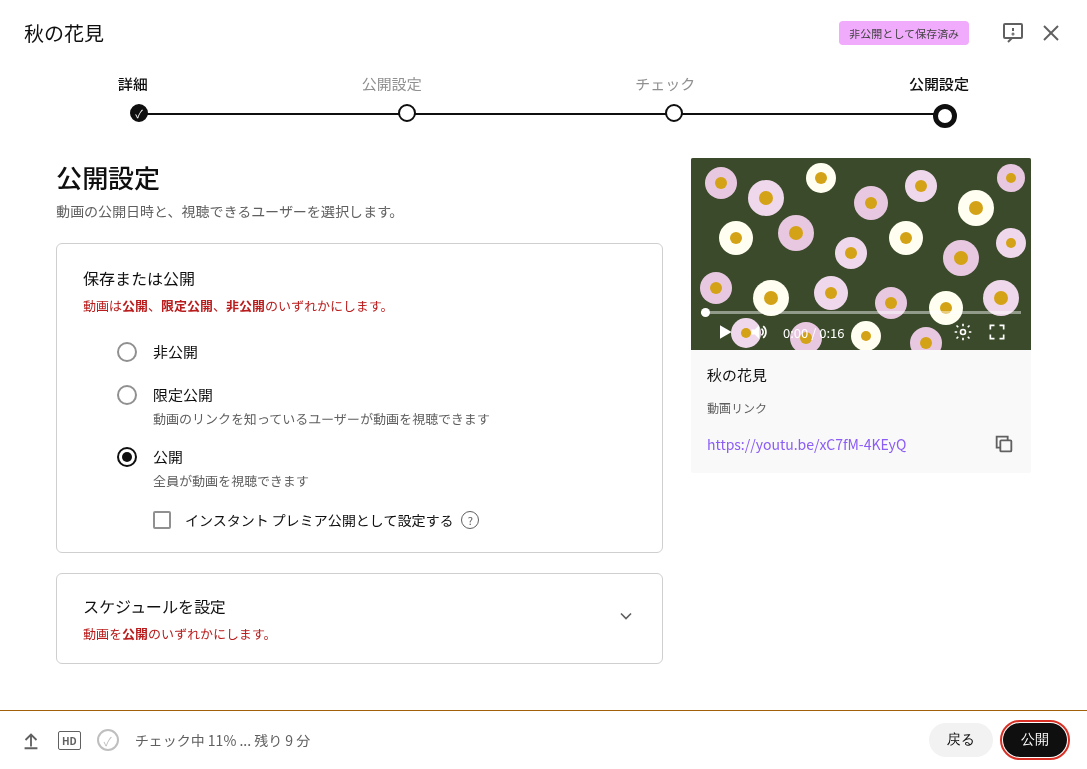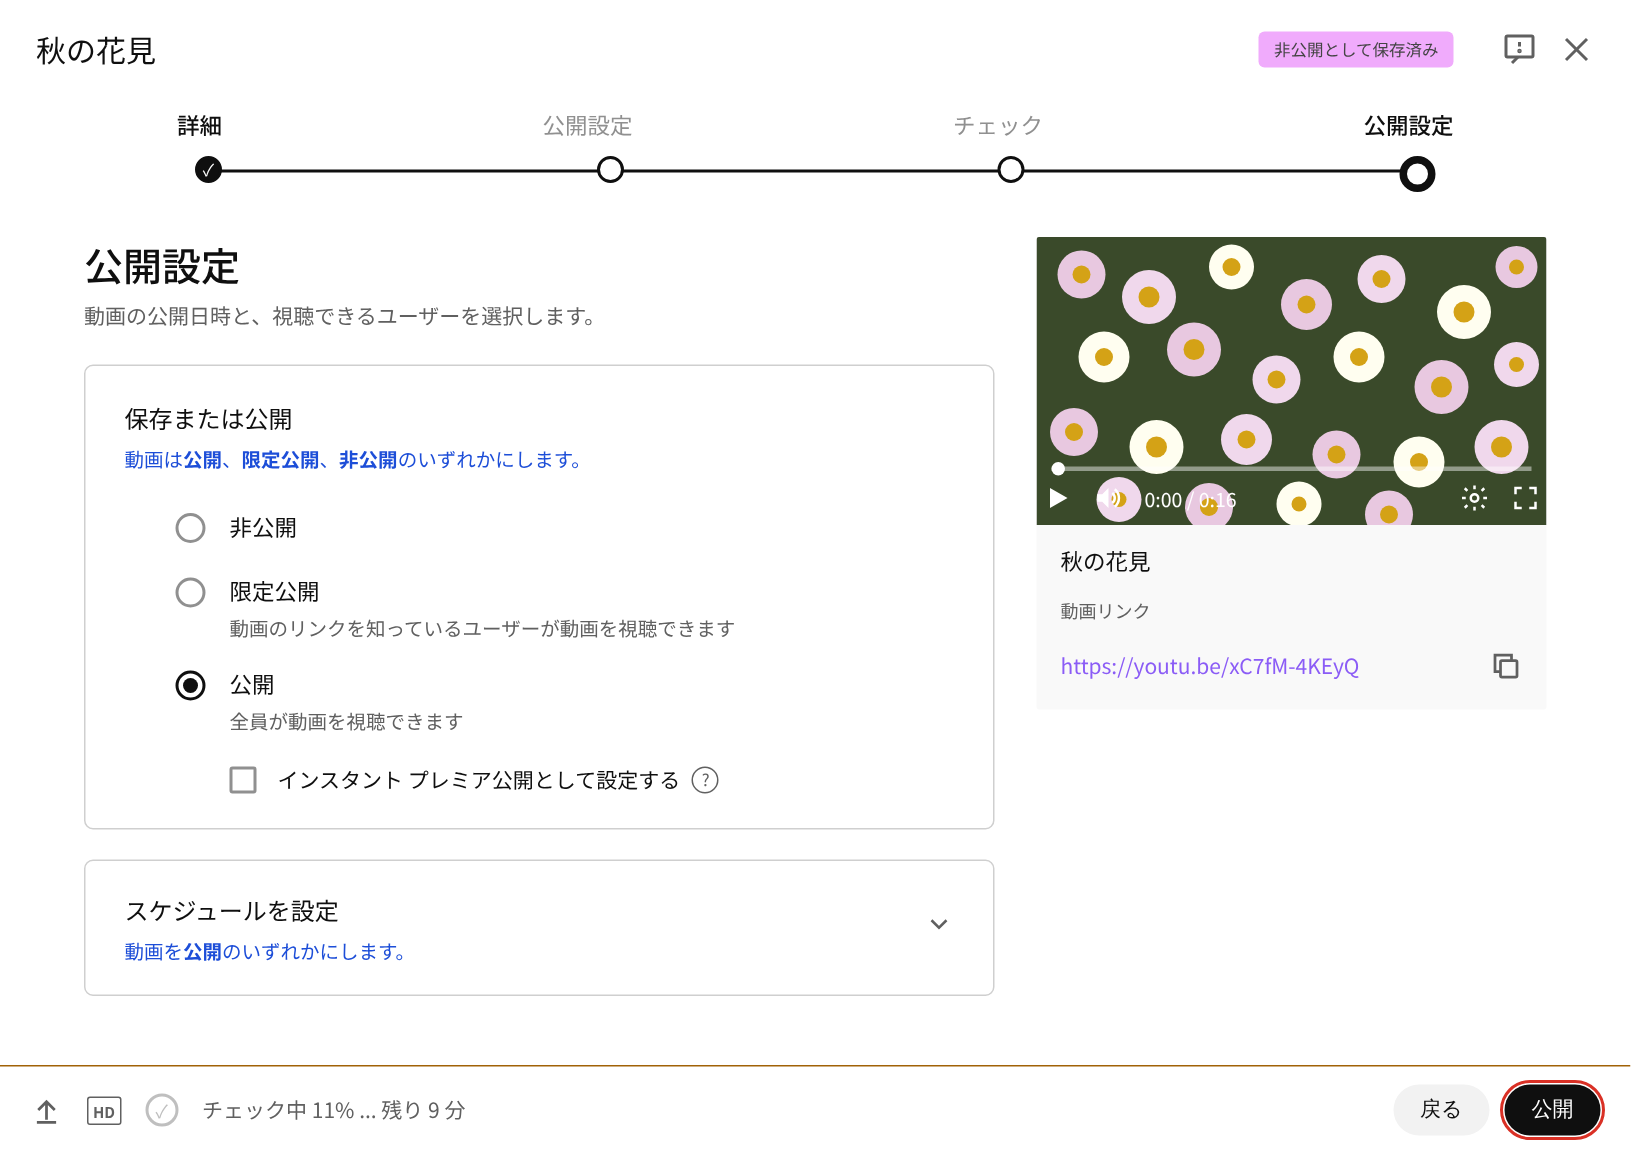--- a/index.html
+++ b/index.html
@@ -17,39 +17,39 @@
   .stepper-labels { display: flex; padding: 0 118px; }
   .stepper-labels .lab { font-size: 15px; color: #909090; }
   .stepper-labels .lab.active { color: #0f0f0f; font-weight: 500; }
   .content { flex: 1; overflow-y: auto; padding: 24px 56px 0 56px; display: flex; gap: 28px; }
   .left { flex: 1; min-width: 0; }
   .right { width: 340px; flex-shrink: 0; }
   .page-title { font-size: 26px; font-weight: 500; margin-bottom: 6px; }
   .page-sub { font-size: 14px; color: #606060; margin-bottom: 22px; }
   .card { border: 1px solid #cfcfcf; border-radius: 6px; padding: 22px 26px; margin-bottom: 20px; }
   .card-title { font-size: 16px; margin-bottom: 6px; }
-  .card-sub { font-size: 13px; color: #1d4ed8; }
+  .card-sub { font-size: 13px; color: #b91c1c; }
   .radio-list { margin-top: 18px; }
   .radio-item { display: flex; align-items: flex-start; padding: 8px 0 10px 34px; cursor: pointer; }
   .radio-circle { width: 20px; height: 20px; border: 2px solid #909090; border-radius: 50%; flex-shrink: 0; margin-right: 16px; margin-top: 1px; position: relative; }
   .radio-item.selected .radio-circle { border-color: #0f0f0f; }
   .radio-item.selected .radio-circle::after { content: ""; position: absolute; top: 3px; left: 3px; width: 10px; height: 10px; background: #0f0f0f; border-radius: 50%; }
   .radio-body { flex: 1; }
   .radio-title { font-size: 15px; margin-bottom: 4px; }
   .radio-desc { font-size: 13px; color: #606060; }
   .checkbox-row { display: flex; align-items: center; padding-left: 70px; margin-top: 10px; }
   .checkbox { width: 18px; height: 18px; border: 2px solid #909090; border-radius: 2px; margin-right: 14px; cursor: pointer; }
   .checkbox-label { font-size: 14px; color: #0f0f0f; margin-right: 8px; }
   .help-icon { width: 18px; height: 18px; border: 1.5px solid #606060; border-radius: 50%; font-size: 11px; color: #606060; display: inline-flex; align-items: center; justify-content: center; cursor: pointer; }
   .schedule-card { border: 1px solid #cfcfcf; border-radius: 6px; padding: 20px 26px; display: flex; align-items: center; justify-content: space-between; cursor: pointer; }
   .chevron { color: #606060; }
   .preview { background: #f9f9f9; border-radius: 2px; overflow: hidden; }
   .thumb { width: 340px; height: 192px; background: #888; position: relative; }
   .thumb-img { width: 100%; height: 100%; }
-  .controls { position: absolute; bottom: 0; left: 0; right: 0; padding: 8px 4px; display: flex; align-items: center; gap: 14px; color: #fff; }
+  .controls { position: absolute; bottom: 0; left: 0; right: 0; padding: 8px 24px; display: flex; align-items: center; gap: 14px; color: #fff; }
   .controls .spacer { flex: 1; }
   .progress { position: absolute; bottom: 36px; left: 10px; right: 10px; height: 3px; background: rgba(255,255,255,0.45); }
   .progress::before { content: ""; position: absolute; left: 0; top: -3px; width: 9px; height: 9px; background: #fff; border-radius: 50%; }
   .ctrl-icon { width: 20px; height: 20px; cursor: pointer; }
   .time-text { font-size: 13px; }
   .preview-info { padding: 14px 16px 18px; }
   .preview-title { font-size: 15px; margin-bottom: 14px; }
   .link-label { font-size: 12px; color: #606060; margin-bottom: 17px; }
   .link-row { display: flex; align-items: center; justify-content: space-between; gap: 8px; }
   .link { color: #8b5cf6; font-size: 14px; text-decoration: none; }

